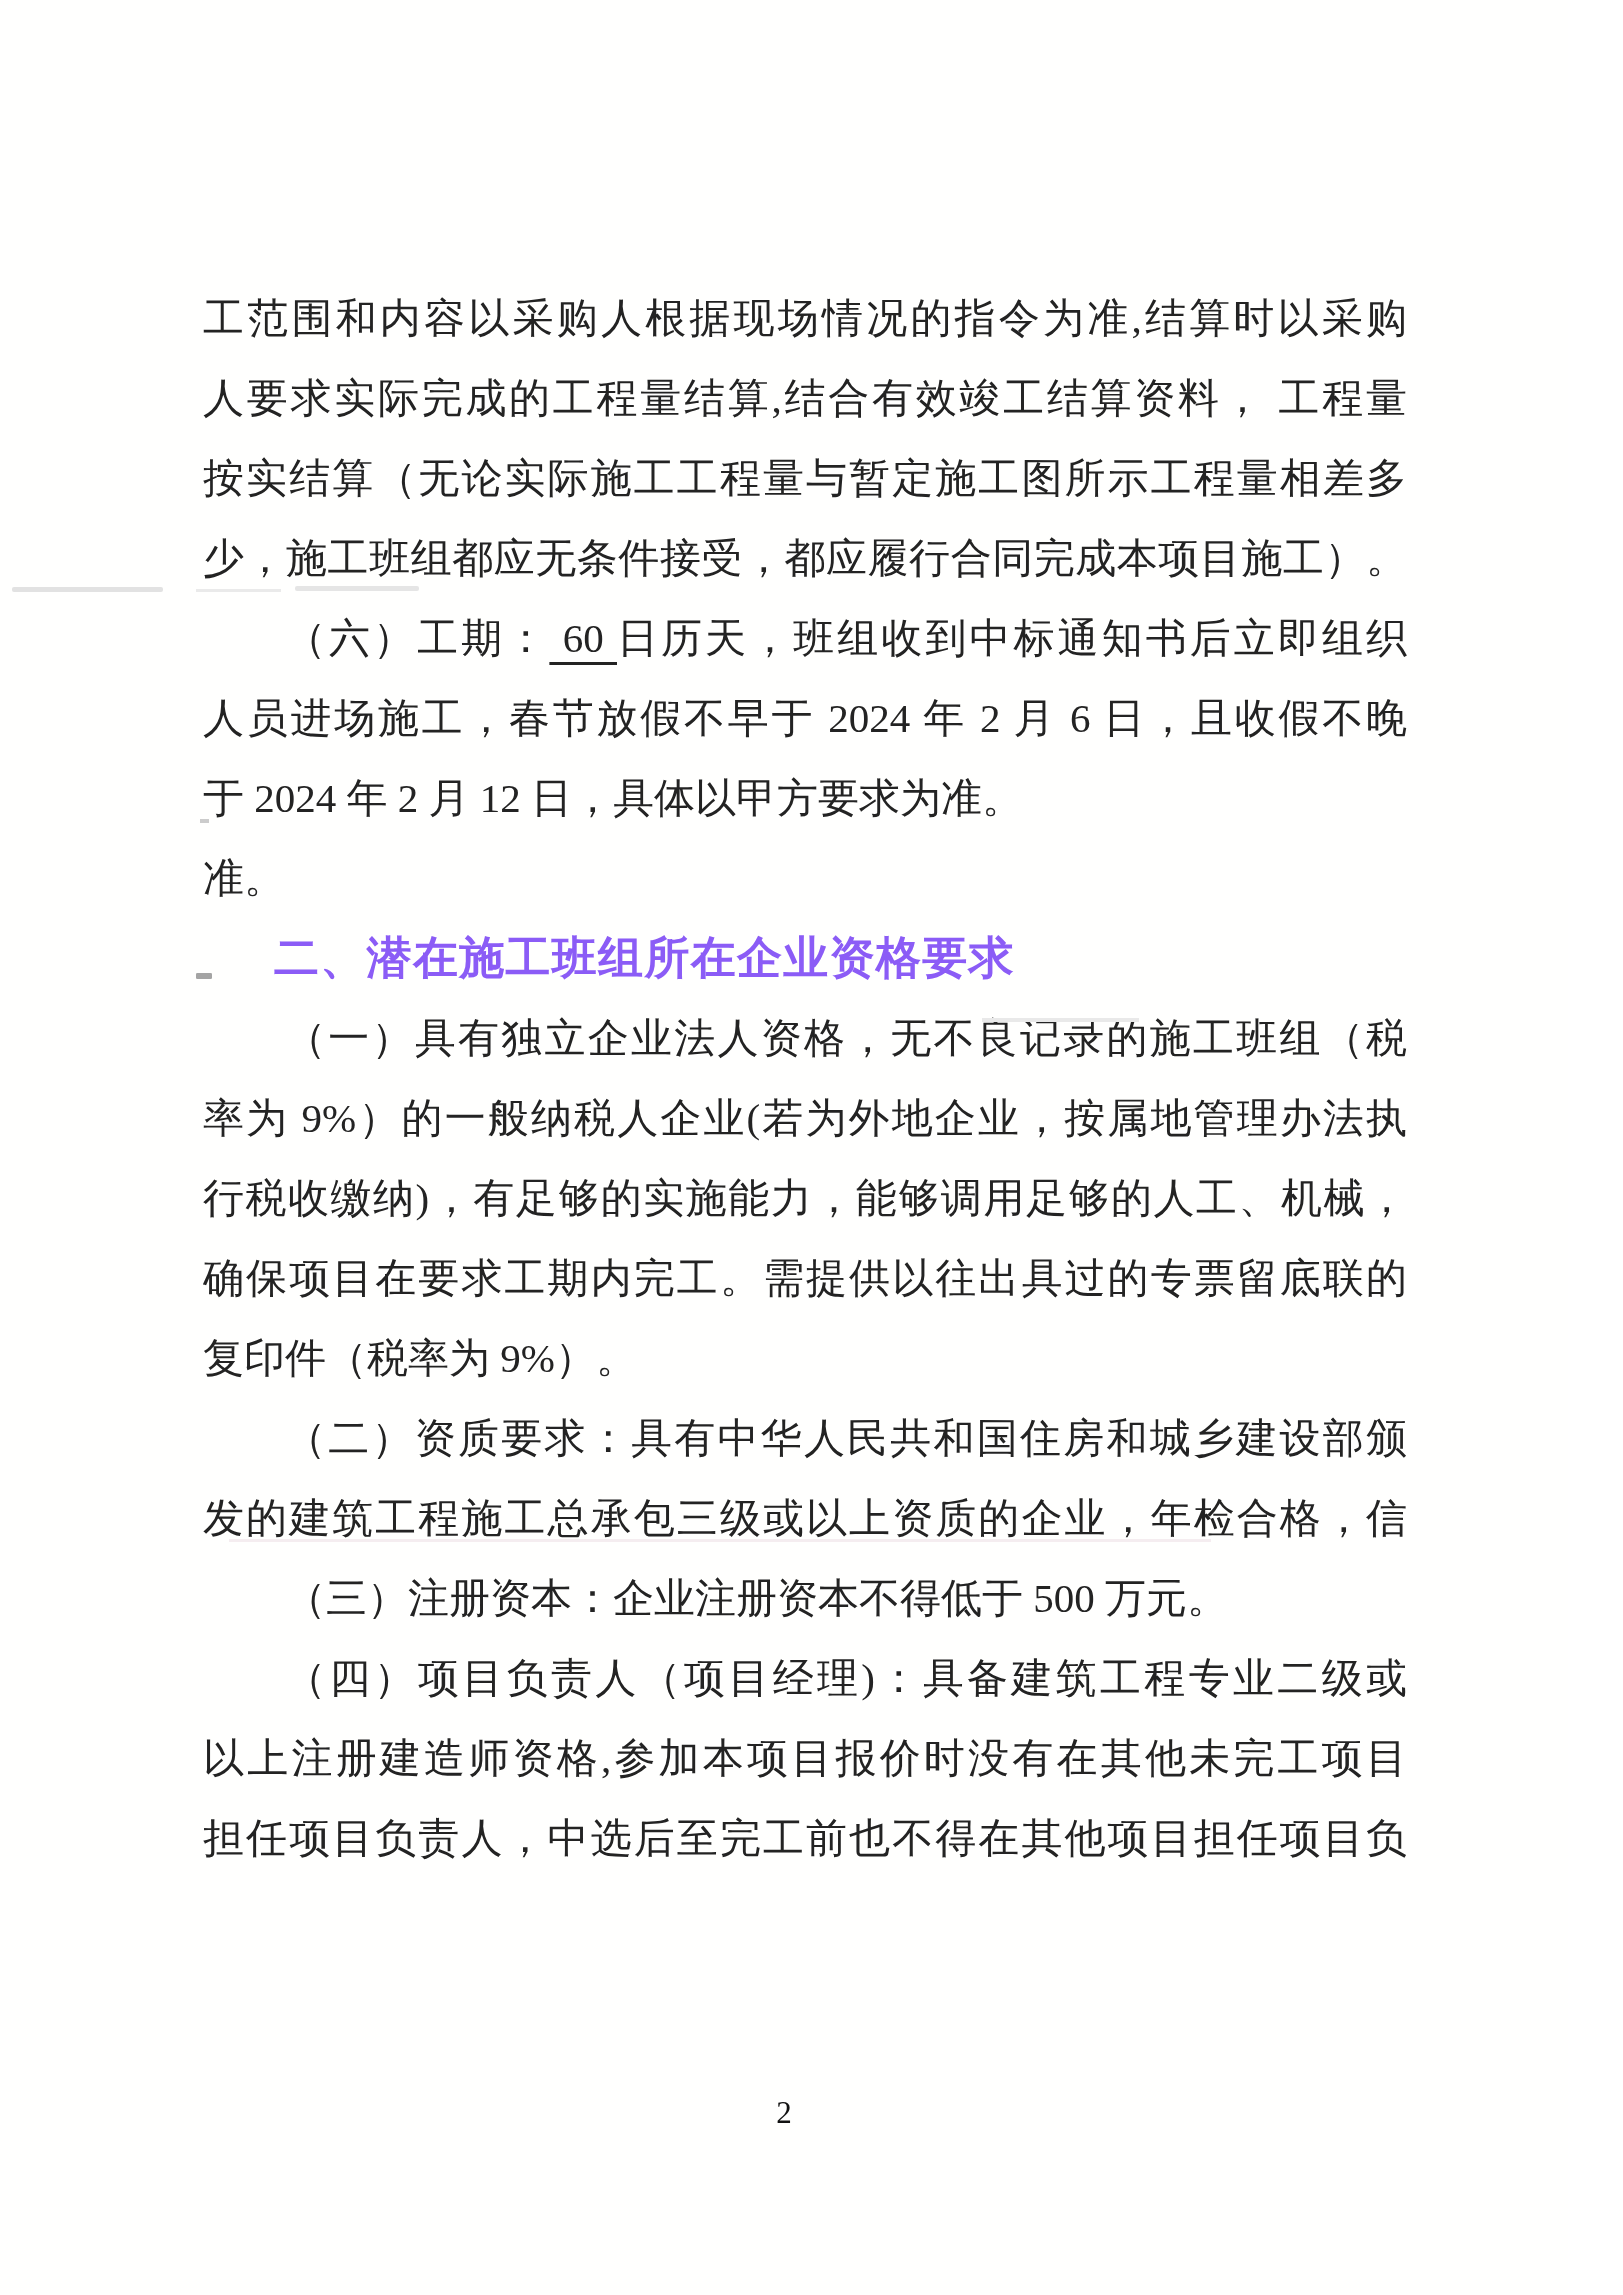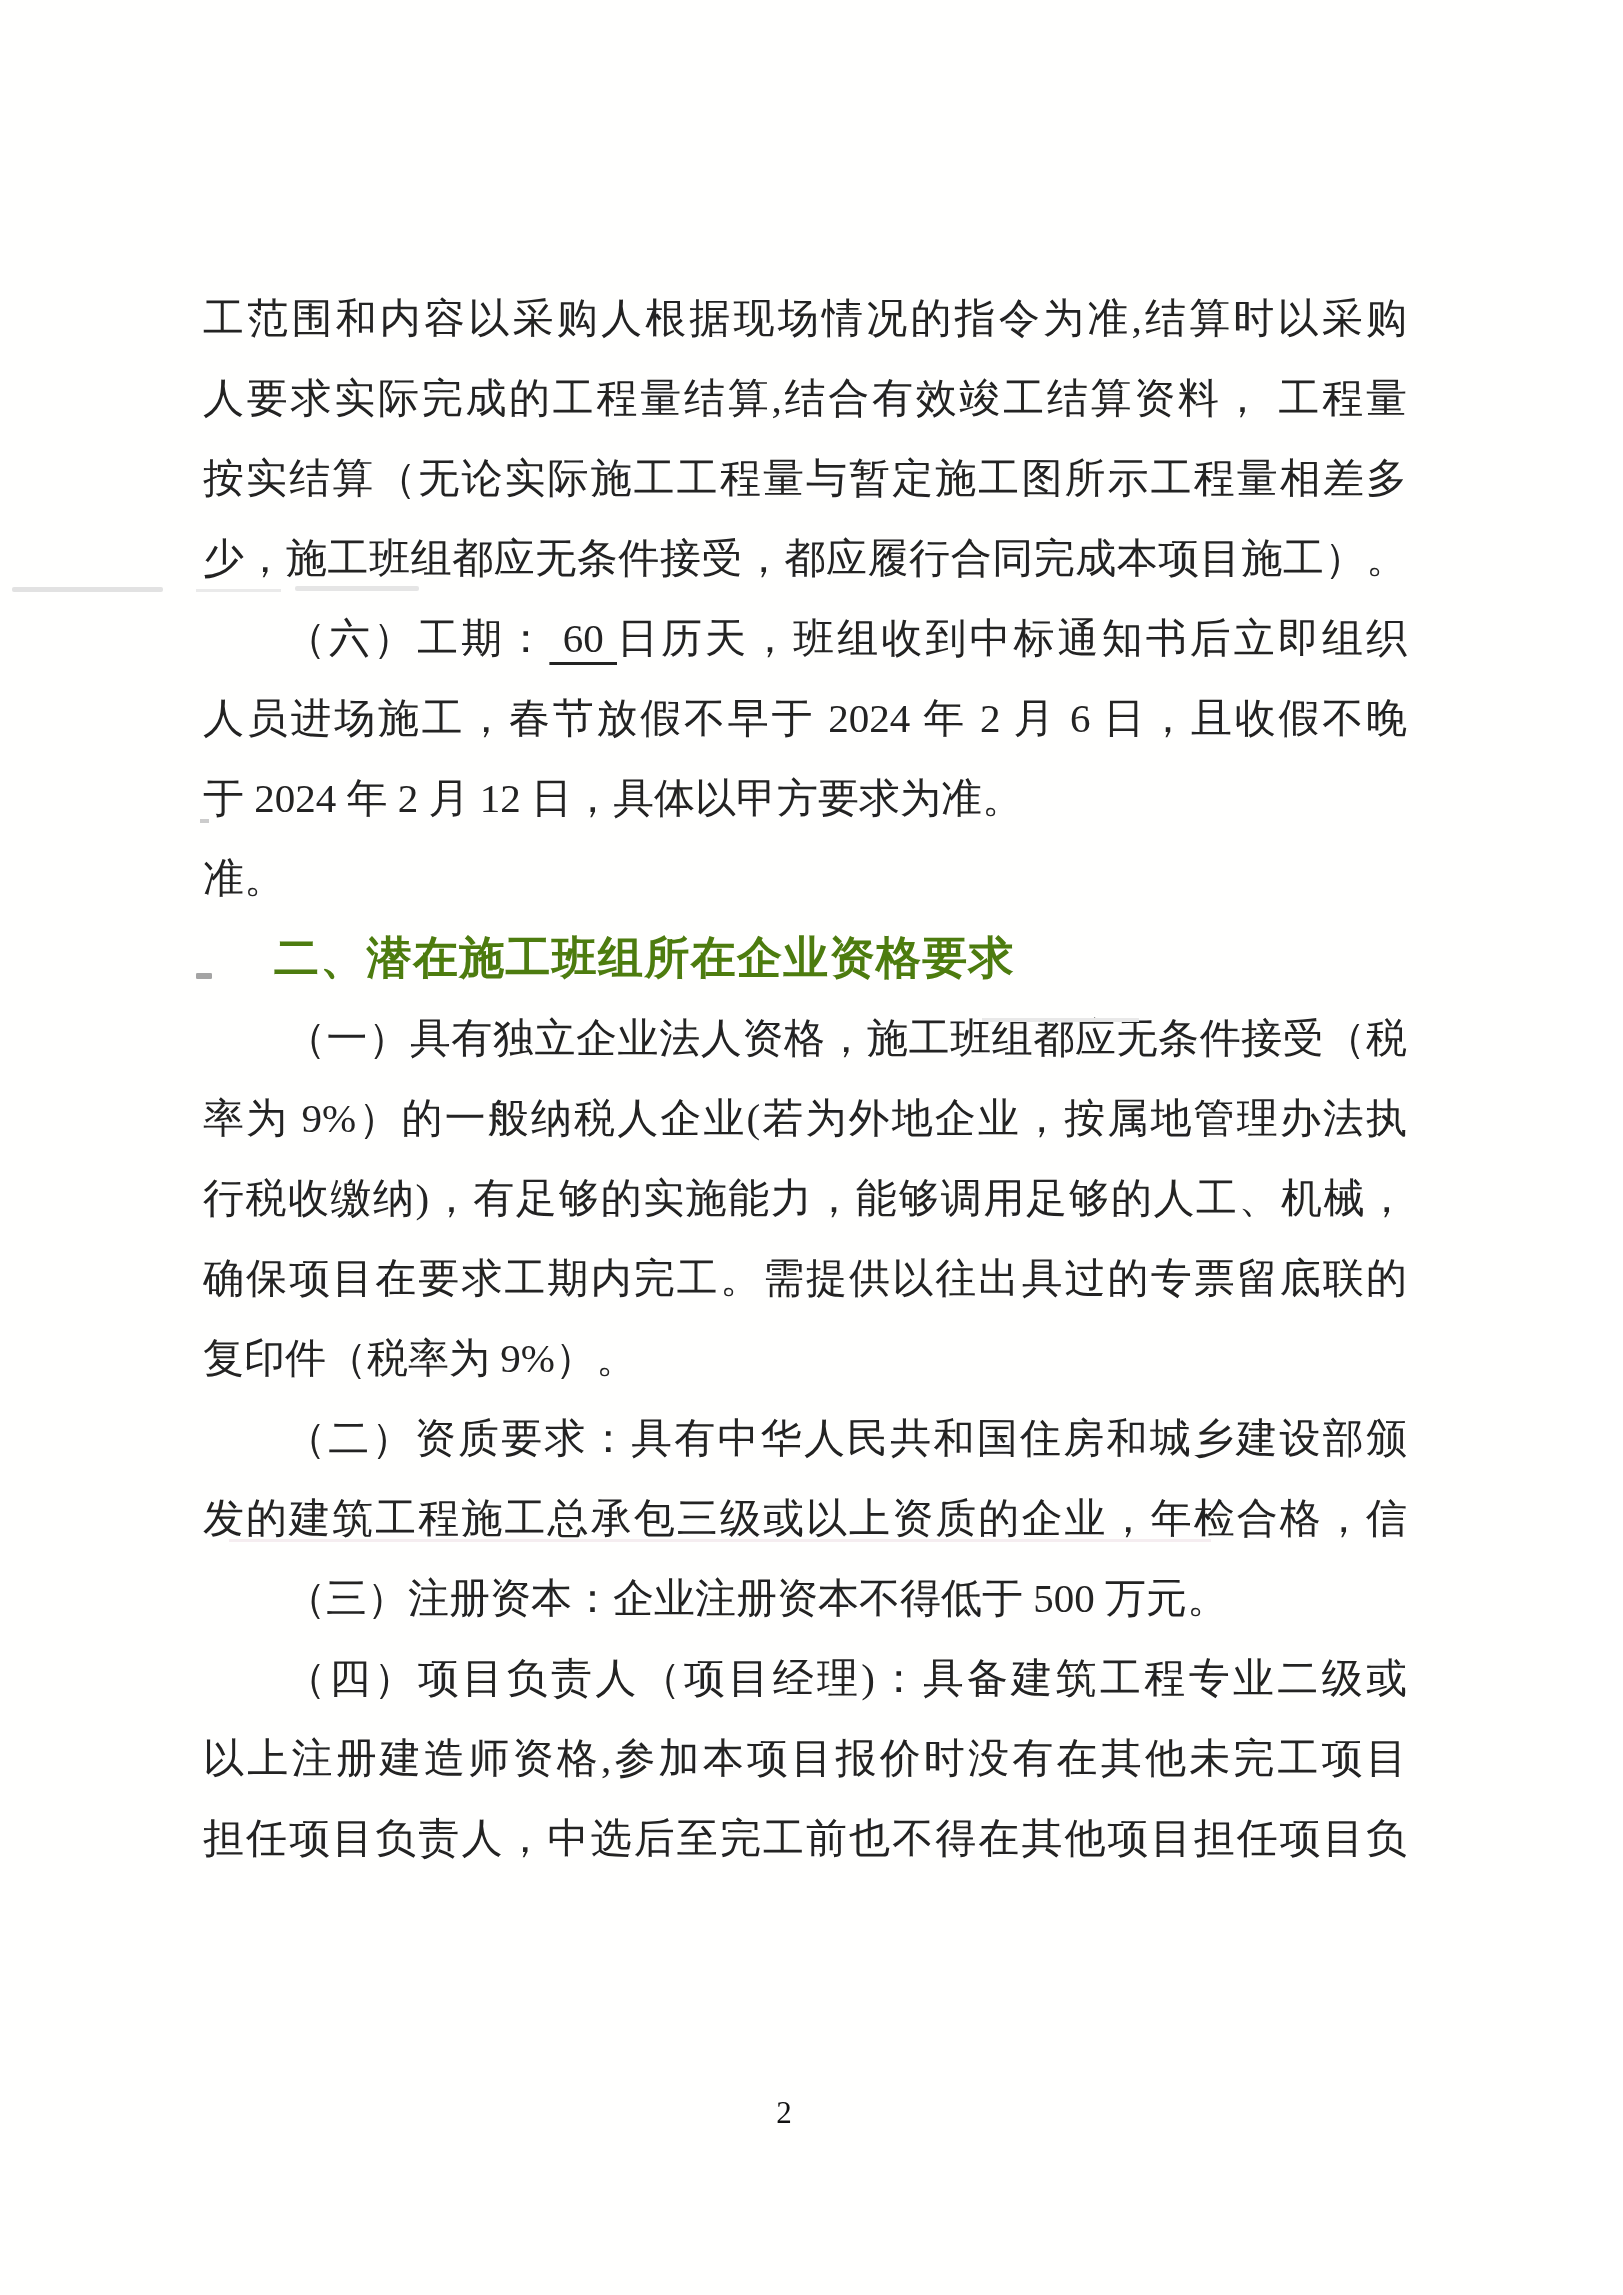--- a/index.html
+++ b/index.html
@@ -33,21 +33,21 @@
   .end  { text-align-last: left; }
   .indent { padding-left: 82px; }
   .heading {
     font-family: "Liberation Sans", "DejaVu Sans", sans-serif;
     font-weight: 700;
     font-size: 45px;
     letter-spacing: 1.3px;
     padding-left: 71px;
     text-align: left;
     text-align-last: left;
-    color: #4d7c0f;
+    color: #8b5cf6;
   }
   .u {
     text-decoration: underline;
     text-decoration-thickness: 3.3px;
     text-underline-offset: 9.8px;
   }
   .page-number {
     position: absolute;
     top: 2092px;
     left: 0;
@@ -76,21 +76,21 @@
   <div class="text-block">
     <div class="line fill">工范围和内容以采购人根据现场情况的指令为准,结算时以采购</div>
     <div class="line fill">人要求实际完成的工程量结算,结合有效竣工结算资料， 工程量</div>
     <div class="line fill">按实结算（无论实际施工工程量与暂定施工图所示工程量相差多</div>
     <div class="line fill">少，施工班组都应无条件接受，都应履行合同完成本项目施工）。</div>
     <div class="line fill indent"><span>（六）工期：</span><span class="u">&nbsp;60&nbsp;</span><span>日历天，班组收到中标通知书后立即组织</span></div>
     <div class="line fill">人员进场施工，春节放假不早于 2024 年 2 月 6 日，且收假不晚</div>
     <div class="line end">于 2024 年 2 月 12 日，具体以甲方要求为准。</div>
     <div class="line end">准。</div>
     <div class="line heading">二、潜在施工班组所在企业资格要求</div>
-    <div class="line fill indent">（一）具有独立企业法人资格，施工班组都应无条件接受（税</div>
+    <div class="line fill indent">（一）具有独立企业法人资格，无不良记录的施工班组（税</div>
     <div class="line fill">率为 9%）的一般纳税人企业(若为外地企业，按属地管理办法执</div>
     <div class="line fill">行税收缴纳)，有足够的实施能力，能够调用足够的人工、机械，</div>
     <div class="line fill">确保项目在要求工期内完工。需提供以往出具过的专票留底联的</div>
     <div class="line end">复印件（税率为 9%）。</div>
     <div class="line fill indent">（二）资质要求：具有中华人民共和国住房和城乡建设部颁</div>
     <div class="line fill">发的建筑工程施工总承包三级或以上资质的企业，年检合格，信</div>
     <div class="line end indent">（三）注册资本：企业注册资本不得低于 500 万元。</div>
     <div class="line fill indent">（四）项目负责人（项目经理)：具备建筑工程专业二级或</div>
     <div class="line fill">以上注册建造师资格,参加本项目报价时没有在其他未完工项目</div>
     <div class="line fill">担任项目负责人，中选后至完工前也不得在其他项目担任项目负</div>

